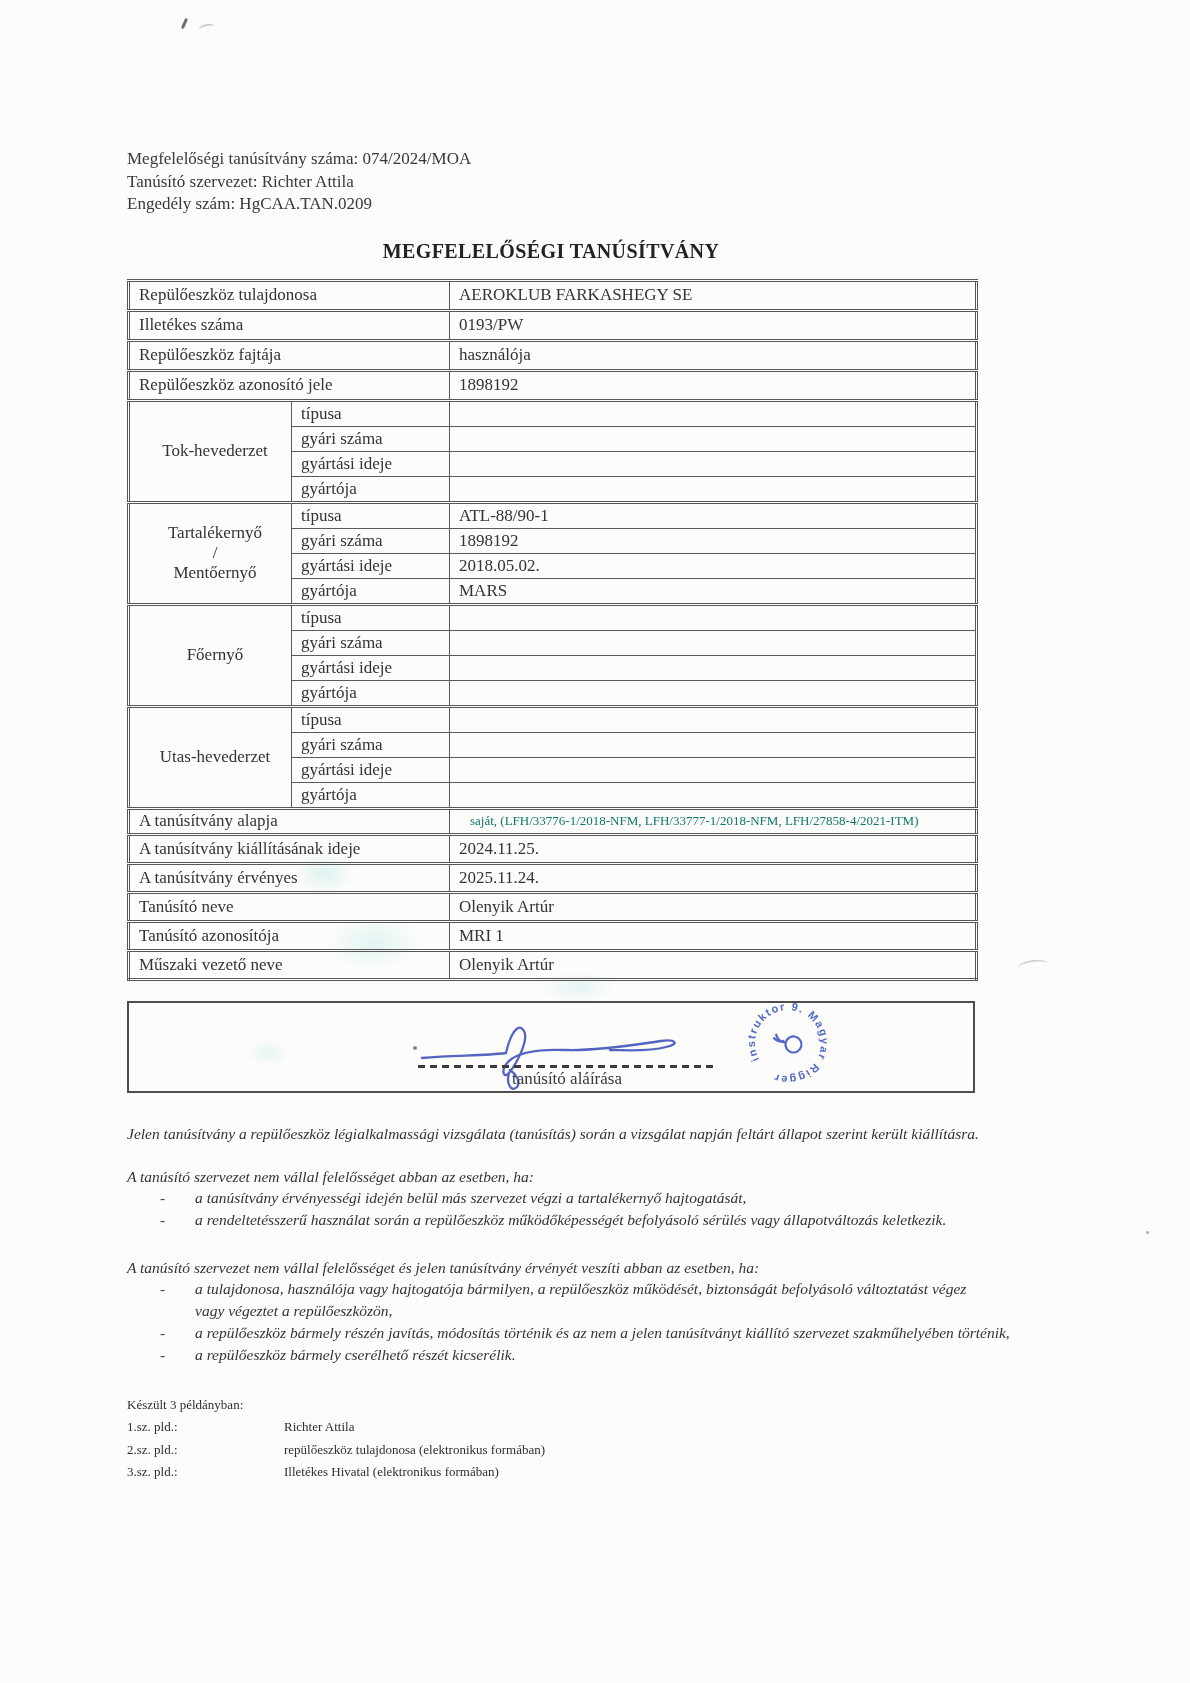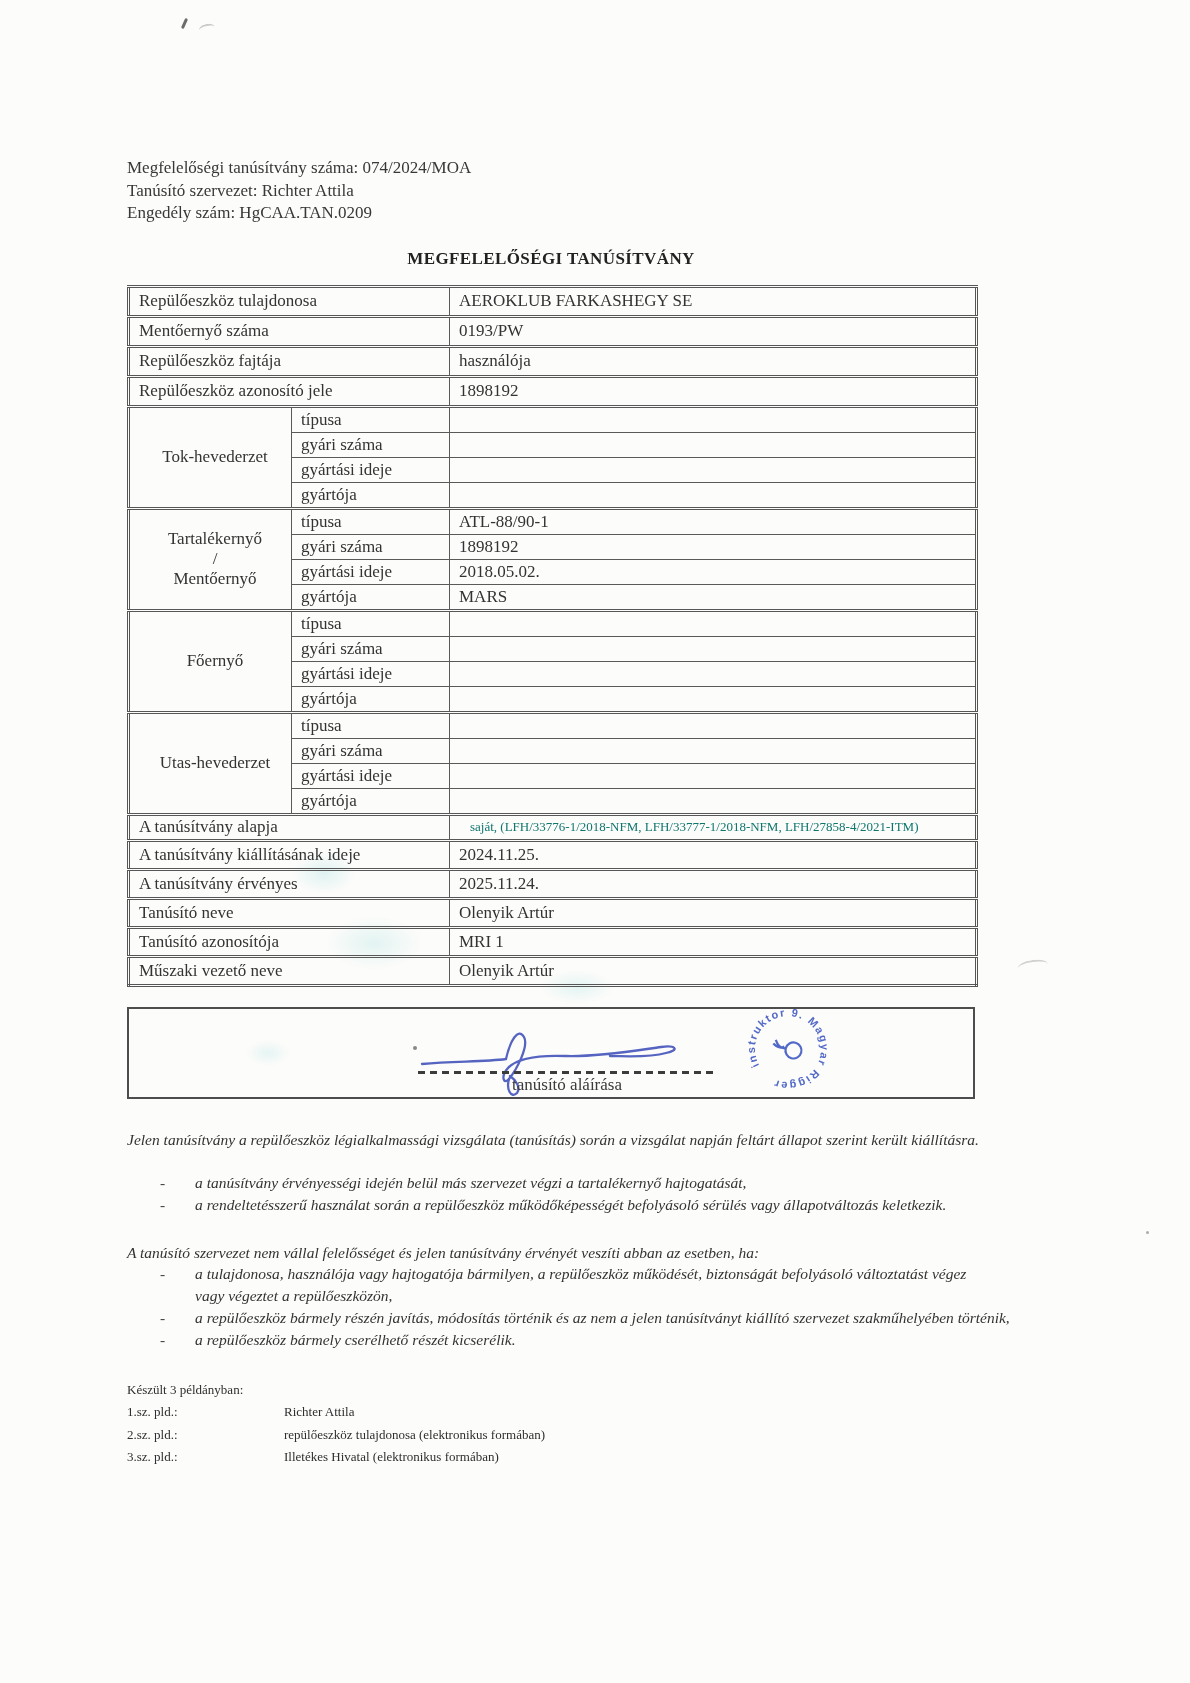--- a/index.html
+++ b/index.html
@@ -4,26 +4,26 @@
 <style>
   html,body{margin:0;padding:0;background:#e8e8e6;}
   .sheet{
     position:relative;
     width:1190px;height:1683px;
     background:#fcfcfa;
     font-family:"Liberation Serif", serif;
     color:#2e2e2e;
     overflow:hidden;
   }
-  .content{position:absolute;left:127px;top:17px;width:848px;}
+  .content{position:absolute;left:127px;top:8px;width:848px;}
   
   .doc-header{margin-top:140px;font-size:17px;line-height:22.5px;color:#383838;}
   .doc-title{
     margin:24px 0 0 0;text-align:center;
-    font-size:17px;font-weight:bold;letter-spacing:.4px;color:#222;
+    font-size:20px;font-weight:bold;letter-spacing:.4px;color:#222;
   }
   
   table.cert{
     border-collapse:collapse;table-layout:fixed;
     width:848px;margin-top:16px;
     border:3px double #555;
   }
   table.cert td{
     border:1px solid #5a5a5a;
     padding:0 0 0 9px;
@@ -113,21 +113,21 @@
           <col style="width:158px">
           <col style="width:527px">
         </colgroup>
       <tbody>
 
         <tr class="sec">
           <td class="lbl" colspan="2">Repülőeszköz tulajdonosa</td>
           <td class="val">AEROKLUB FARKASHEGY SE</td>
         </tr>
         <tr class="sec">
-          <td class="lbl" colspan="2">Mentőernyő száma</td>
+          <td class="lbl" colspan="2">Illetékes száma</td>
           <td class="val">0193/PW</td>
         </tr>
         <tr class="sec">
           <td class="lbl" colspan="2">Repülőeszköz fajtája</td>
           <td class="val">használója</td>
         </tr>
         <tr class="sec">
           <td class="lbl" colspan="2">Repülőeszköz azonosító jele</td>
           <td class="val">1898192</td>
         </tr>
@@ -262,20 +262,21 @@
             <circle cx="56" cy="56" r="8"></circle>
             <path d="M 42 40 q 2 8 8 8 M 46 38 q -2 9 4 12"></path>
           </g>
         </g>
       </svg>
     </div>
 
     <p class="para p1">Jelen tanúsítvány a repülőeszköz légialkalmassági vizsgálata (tanúsítás) során a vizsgálat napján feltárt állapot szerint került kiállításra.</p>
 
     <div class="pblock">
+      <div class="para">A tanúsító szervezet nem vállal felelősséget abban az esetben, ha:</div>
       <div class="para bullet">
         <span class="dash">-</span>
         <span class="btxt">a tanúsítvány érvényességi idején belül más szervezet végzi a tartalékernyő hajtogatását,</span>
       </div>
       <div class="para bullet nowrap">
         <span class="dash">-</span>
         <span class="btxt">a rendeltetésszerű használat során a repülőeszköz működőképességét befolyásoló sérülés vagy állapotváltozás keletkezik.</span>
       </div>
     </div>
 

